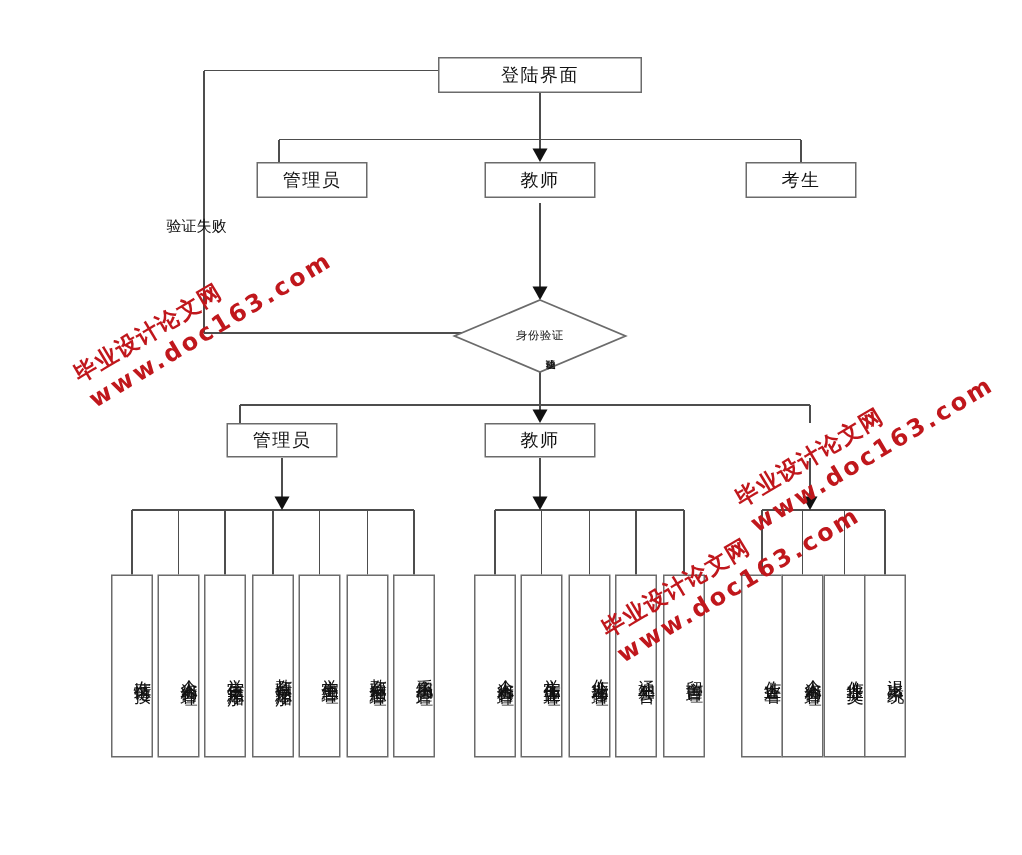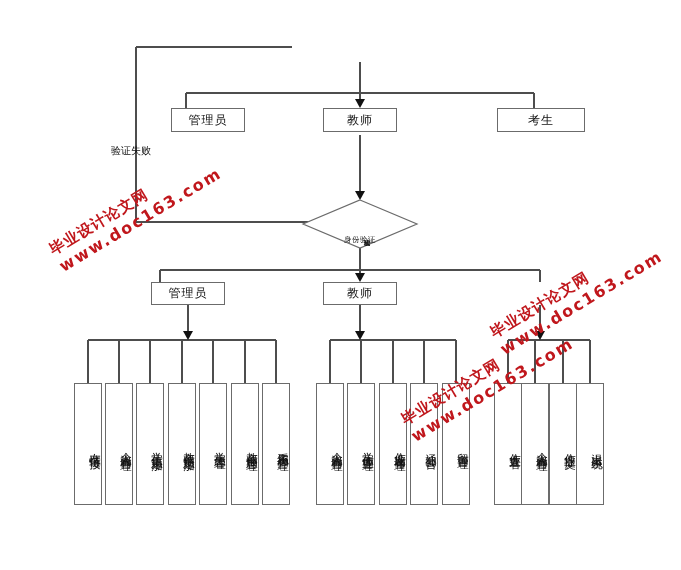--- a/index.html
+++ b/index.html
@@ -87,26 +87,27 @@
       <polygon points="360,200 355,191 365,191"></polygon>
       <polygon points="360,282 355,273 365,273"></polygon>
       <polygon points="188,340 183,331 193,331"></polygon>
       <polygon points="360,340 355,331 365,331"></polygon>
       <polygon points="540,340 535,331 545,331"></polygon>
     </g>
 
     <polygon points="360,200 417,224 360,248 303,224" fill="#ffffff" stroke="#6b6b6b" stroke-width="1.2"></polygon>
   </svg>
 
+  <div class="node h" style="left:292px;top:38px;width:136px;height:24px;">登陆界面</div>
 
   <div class="node h" style="left:171px;top:108px;width:74px;height:24px;">管理员</div>
   <div class="node h" style="left:323px;top:108px;width:74px;height:24px;">教师</div>
-  <div class="node h" style="left:497px;top:108px;width:88px;height:24px;">考生</div>
+  <div class="node h" style="left:497px;top:108px;width:74px;height:24px;">考生</div>
 
-  <div class="diamond" style="left:303px;top:216px;width:114px;height:48px;">
+  <div class="diamond" style="left:303px;top:200px;width:114px;height:48px;">
     <span class="dtxt">身份验证</span>
   </div>
 
   <div class="edgelabel" style="left:111px;top:144px;">验证失败</div>
   <div class="edgelabel vert" style="left:362px;top:234px;">验证成功</div>
 
   <div class="node h" style="left:151px;top:282px;width:74px;height:23px;">管理员</div>
   <div class="node h" style="left:323px;top:282px;width:74px;height:23px;">教师</div>
 
   <div class="node v" style="left:74px;top:383px;width:28px;height:122px;">友情链接</div>

